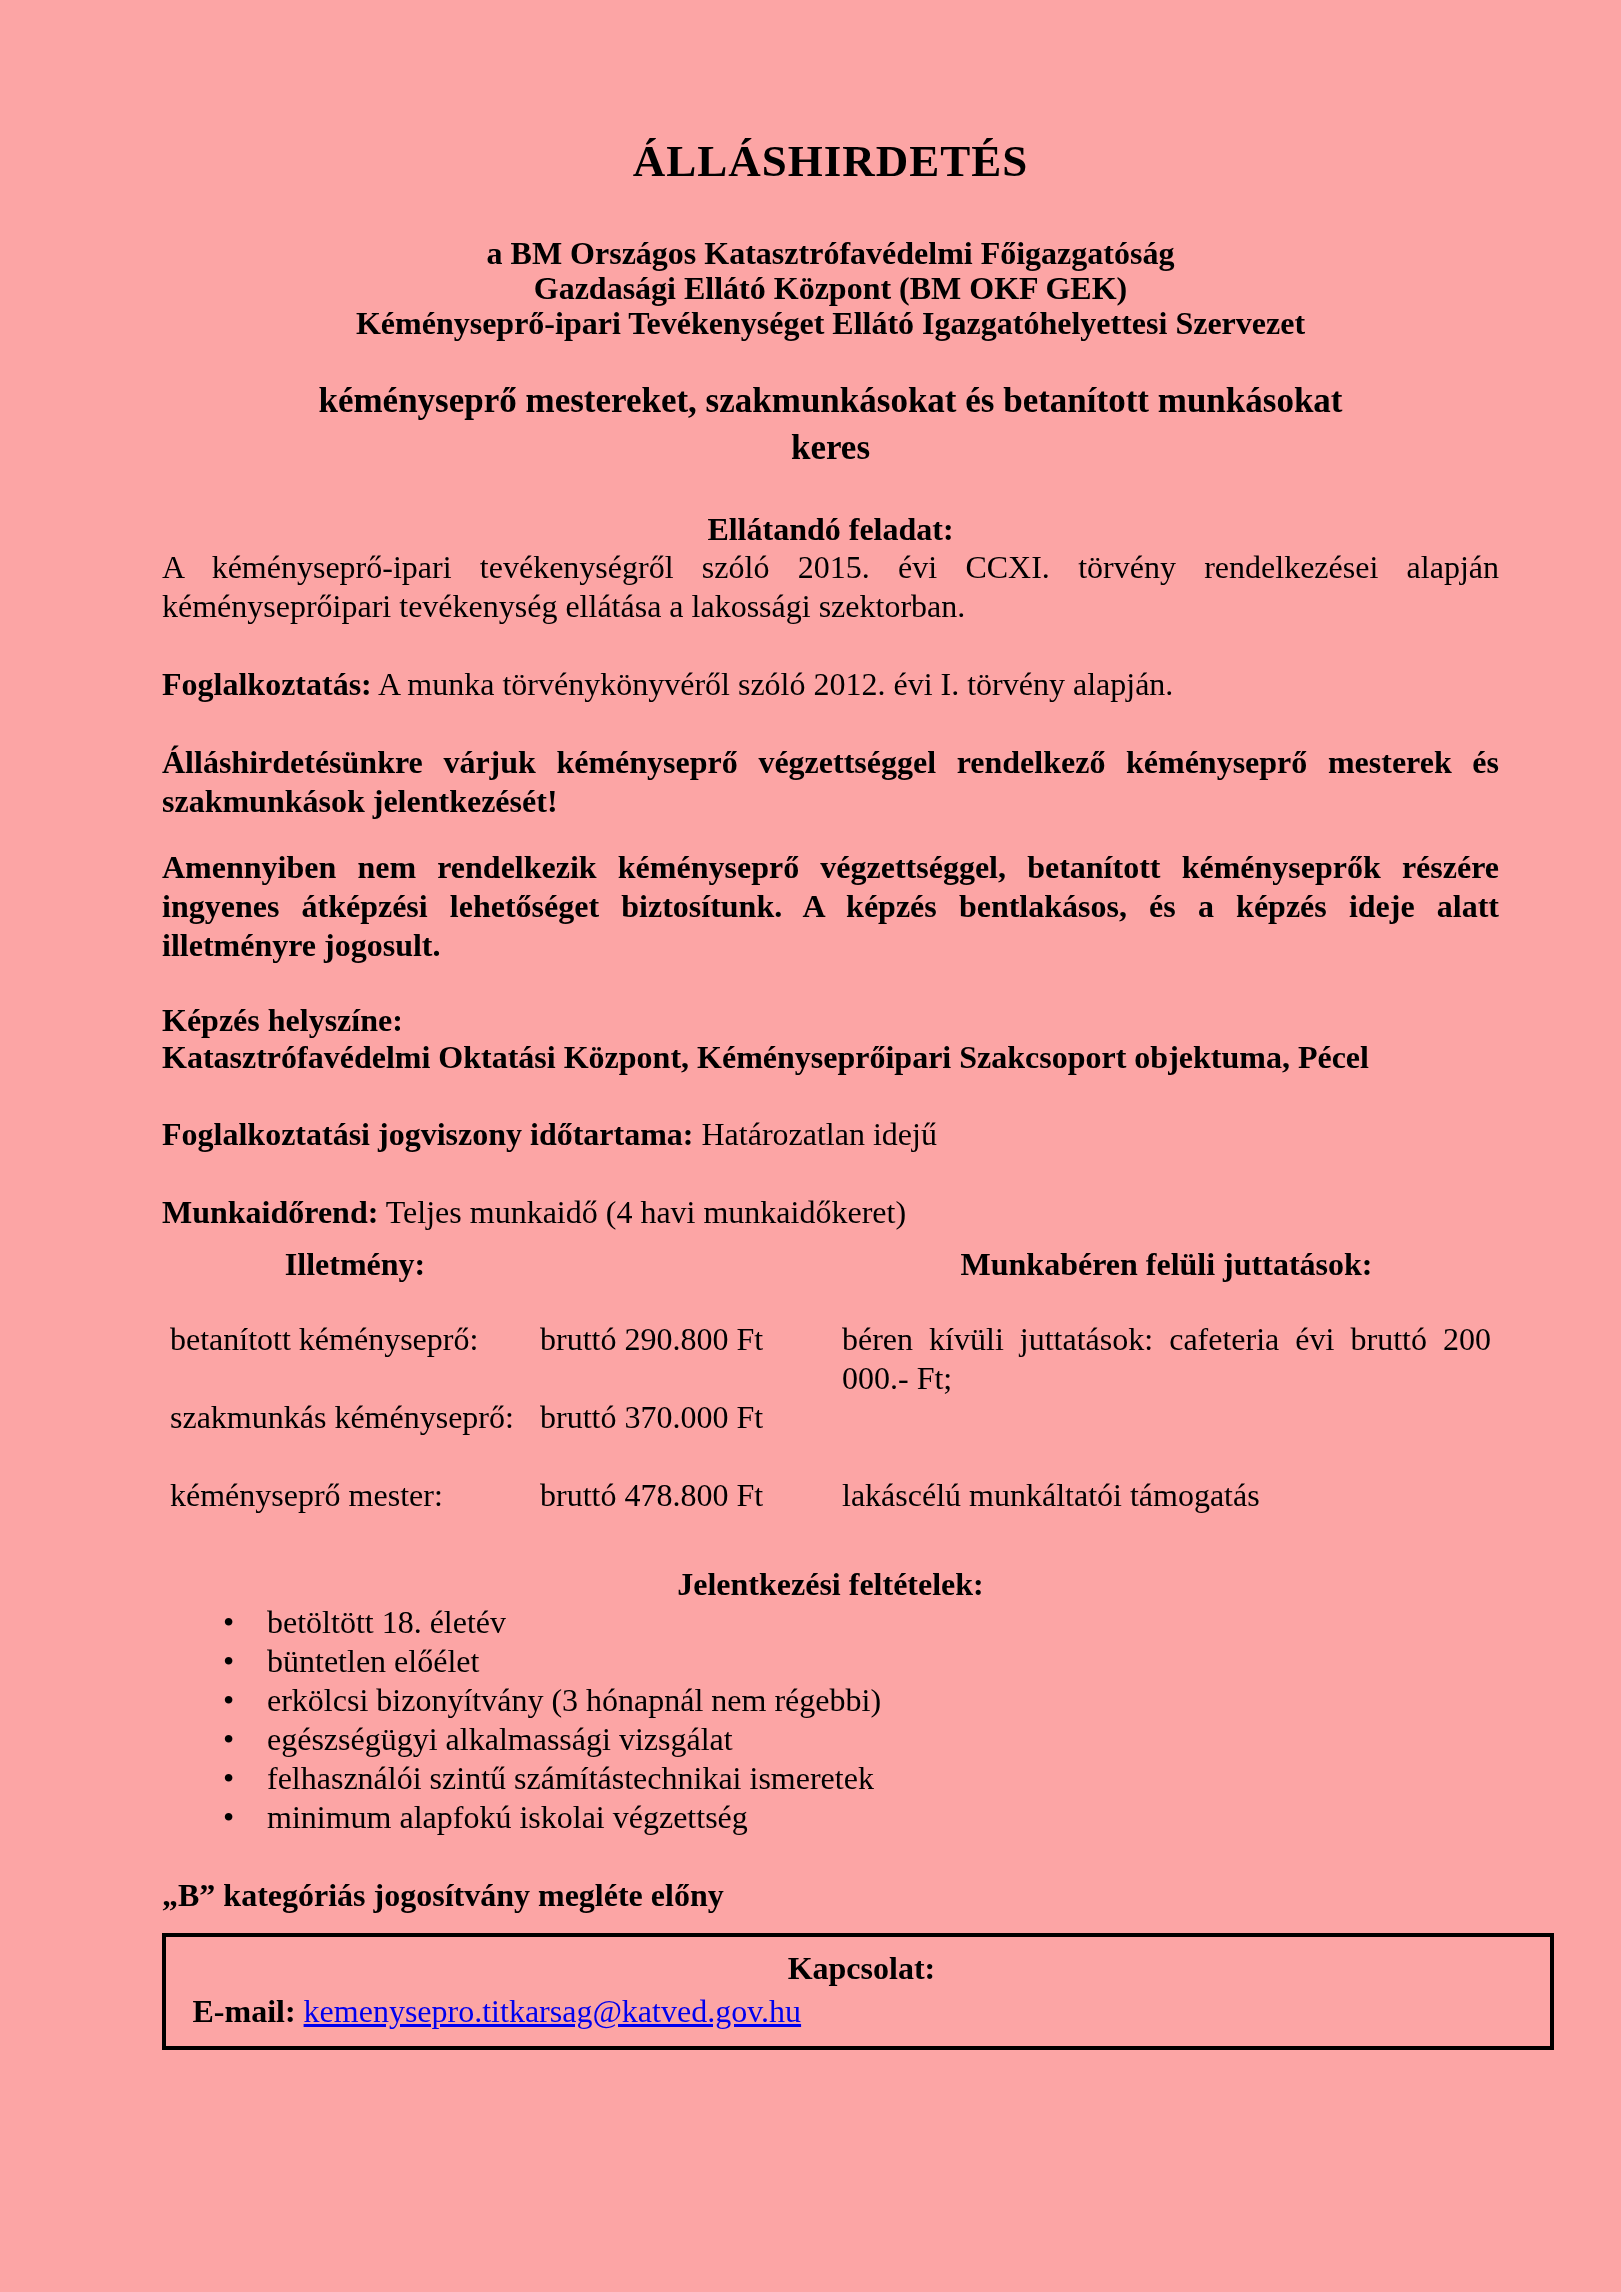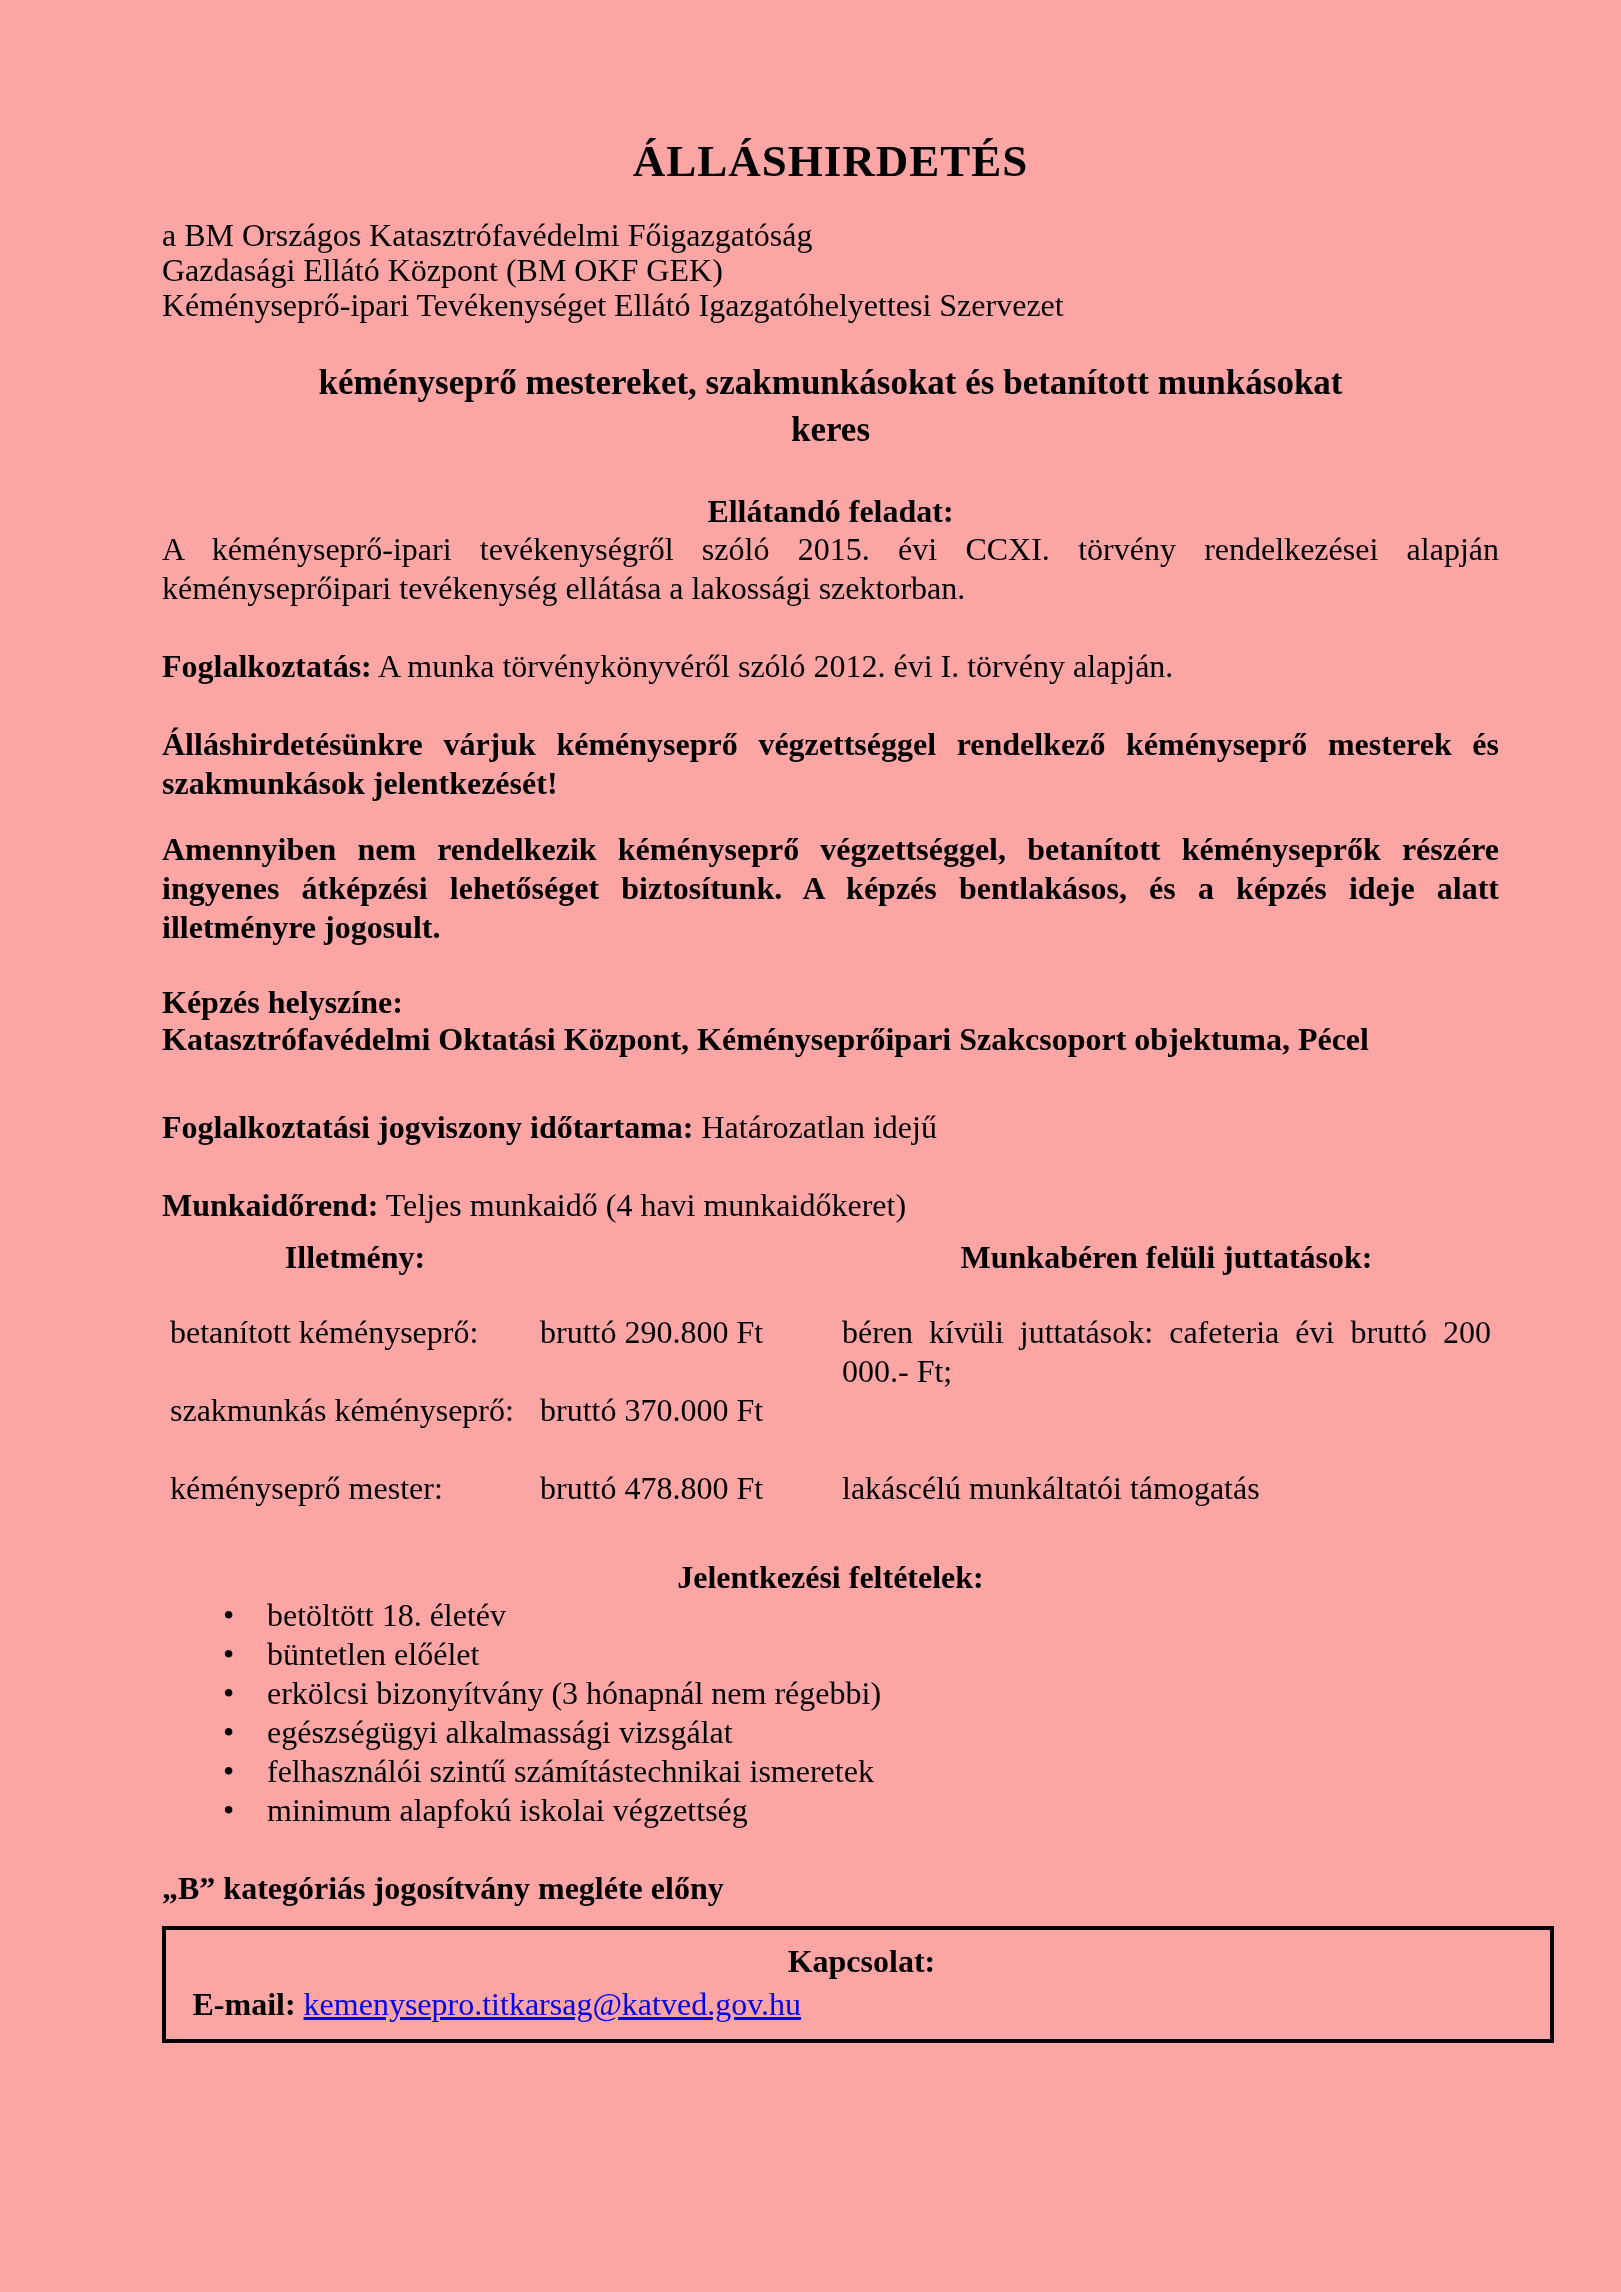--- a/index.html
+++ b/index.html
@@ -14,39 +14,39 @@
     padding-left:22px;
   }
   .content { padding:135px 144px 0 140px; }
 
   .doc-title {
     font-size:45px; font-weight:bold;
     text-align:center; line-height:52px;
     letter-spacing:1px;
   }
   .org-block {
-    margin-top:31px;
-    font-weight:normal;
+    margin-top:49px;
+    text-align:center; font-weight:bold;
     line-height:35px;
   }
   .headline {
     margin-top:36px;
     text-align:center; font-weight:bold;
     font-size:35px; line-height:47px;
   }
 
   .para  { line-height:39px; text-align:justify; }
   .bold  { font-weight:bold;text-align:center; }
 
   .sec-task      { margin-top:40px; }
   .sec-employ    { margin-top:39px; }
   .sec-invite    { margin-top:39px; font-weight:bold; }
   .sec-training  { margin-top:27px; font-weight:bold; }
   .sec-location  { margin-top:37px; font-weight:bold; }
-  .sec-duration  { margin-top:50px; }
+  .sec-duration  { margin-top:39px; }
   .sec-schedule  { margin-top:39px; }
 
   .salary {
     margin-top:12.7px; margin-left:8px;
     display:grid;
     grid-template-columns:370px 302px 649px;
     grid-template-rows:75px 78px 78px 78px;
     line-height:39px;
   }
   .salary .benefit { text-align:justify; }

